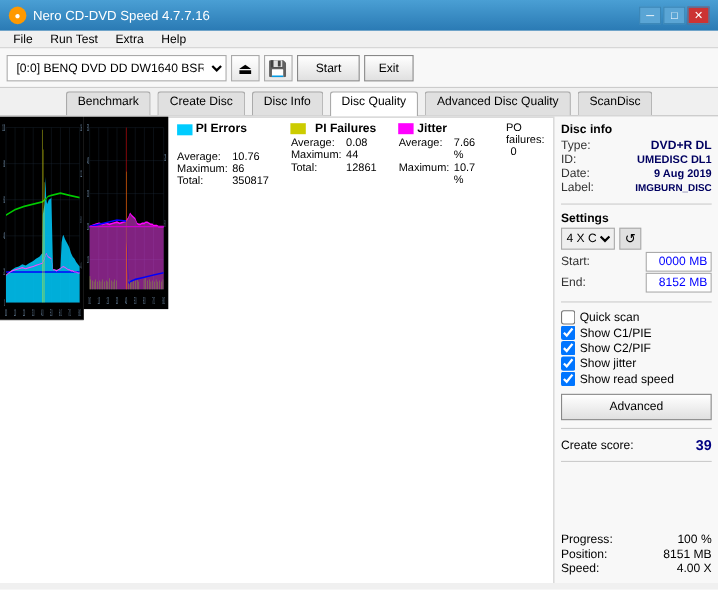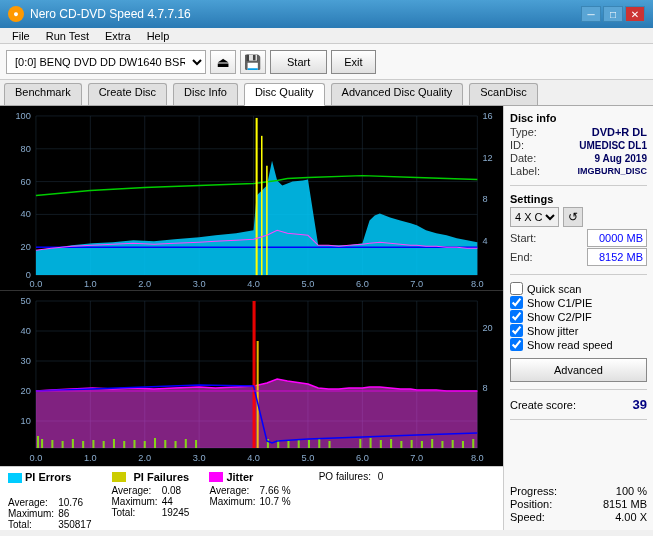--- a/index.html
+++ b/index.html
@@ -20,21 +20,21 @@
     
     
     .toolbar { background: #f8f8f8; border-bottom: 1px solid #cccccc; height: 36px; display: flex; align-items: center; padding: 2px 6px; gap: 4px; }
     .drive-selector { display: flex; align-items: center; gap: 4px; }
     .drive-dropdown { width: 200px; height: 24px; border: 1px solid #aaa; background: white; font-size: 11px; padding: 1px 4px; }
     .toolbar-icon-btn { width: 26px; height: 24px; border: 1px solid #aaa; background: linear-gradient(to bottom, #ffffff, #e8e8e8); display: flex; align-items: center; justify-content: center; cursor: pointer; font-size: 14px; }
     .start-btn { height: 24px; padding: 0 16px; background: linear-gradient(to bottom, #ffffff, #e0e0e0); border: 1px solid #888; cursor: pointer; font-size: 11px; }
     .exit-btn { height: 24px; padding: 0 12px; background: linear-gradient(to bottom, #ffffff, #e0e0e0); border: 1px solid #888; cursor: pointer; font-size: 11px; }
     
     
-    .tabs { background: #f0f0f0; border-bottom: 1px solid #aaa; display: flex; padding: 3px 4px 0; gap: 6px; height: 26px; }
+    .tabs { background: #f0f0f0; border-bottom: 1px solid #aaa; display: flex; padding: 3px 4px 0; gap: 6px; height: 26px; justify-content: center; }
     .tab { padding: 2px 10px; border: 1px solid #aaa; border-bottom: none; background: #e0e0e0; cursor: pointer; font-size: 11px; border-radius: 3px 3px 0 0; }
     .tab.active { background: #ffffff; border-bottom: 1px solid white; margin-bottom: -1px; }
     
     
     .main-content { display: flex; height: calc(536px - 28px - 22px - 36px - 26px); background: white; }
     
     
     .chart-top { height: 185px; background: black; position: relative; border-bottom: 1px solid #333; }
     .chart-bottom { height: 175px; background: black; position: relative; }
     
@@ -103,21 +103,21 @@
   <div class="tab">Benchmark</div>
   <div class="tab">Create Disc</div>
   <div class="tab">Disc Info</div>
   <div class="tab active">Disc Quality</div>
   <div class="tab">Advanced Disc Quality</div>
   <div class="tab">ScanDisc</div>
 </div>
 
 <div class="main-content">
 
-  <div style="display:flex; flex-direction:column; flex:1; overflow:hidden;">
+  <div style="display:flex; flex-direction:row; flex:1; overflow:hidden;">
 
     <div class="chart-top">
       <svg viewBox="0 0 490 185" preserveAspectRatio="none" style="width:100%;height:100%;display:block;">
         <rect width="490" height="185" fill="black"></rect>
 
         <line x1="35" y1="10" x2="465" y2="10" stroke="#223344" stroke-width="0.5"></line>
         <line x1="35" y1="43" x2="465" y2="43" stroke="#223344" stroke-width="0.5"></line>
         <line x1="35" y1="76" x2="465" y2="76" stroke="#223344" stroke-width="0.5"></line>
         <line x1="35" y1="109" x2="465" y2="109" stroke="#223344" stroke-width="0.5"></line>
         <line x1="35" y1="142" x2="465" y2="142" stroke="#223344" stroke-width="0.5"></line>
@@ -281,21 +281,21 @@
         <div style="display:flex;align-items:center;gap:8px;margin-bottom:2px;">
           <div style="width:14px;height:10px;background:#cccc00;"></div>
           <span style="font-weight:bold;font-size:11px;">PI Failures</span>
         </div>
         <div style="display:grid;grid-template-columns:auto auto;gap:0 4px;">
           <span>Average:</span>
           <span>0.08</span>
           <span>Maximum:</span>
           <span>44</span>
           <span>Total:</span>
-          <span>19245</span>
+          <span>12861</span>
         </div>
       </div>
 
       <div>
         <div style="display:flex;align-items:center;gap:3px;margin-bottom:2px;">
           <div style="width:14px;height:10px;background:#ff00ff;"></div>
           <span style="font-weight:bold;font-size:11px;">Jitter</span>
         </div>
         <div style="display:grid;grid-template-columns:auto auto;gap:0 4px;">
           <span>Average:</span>

